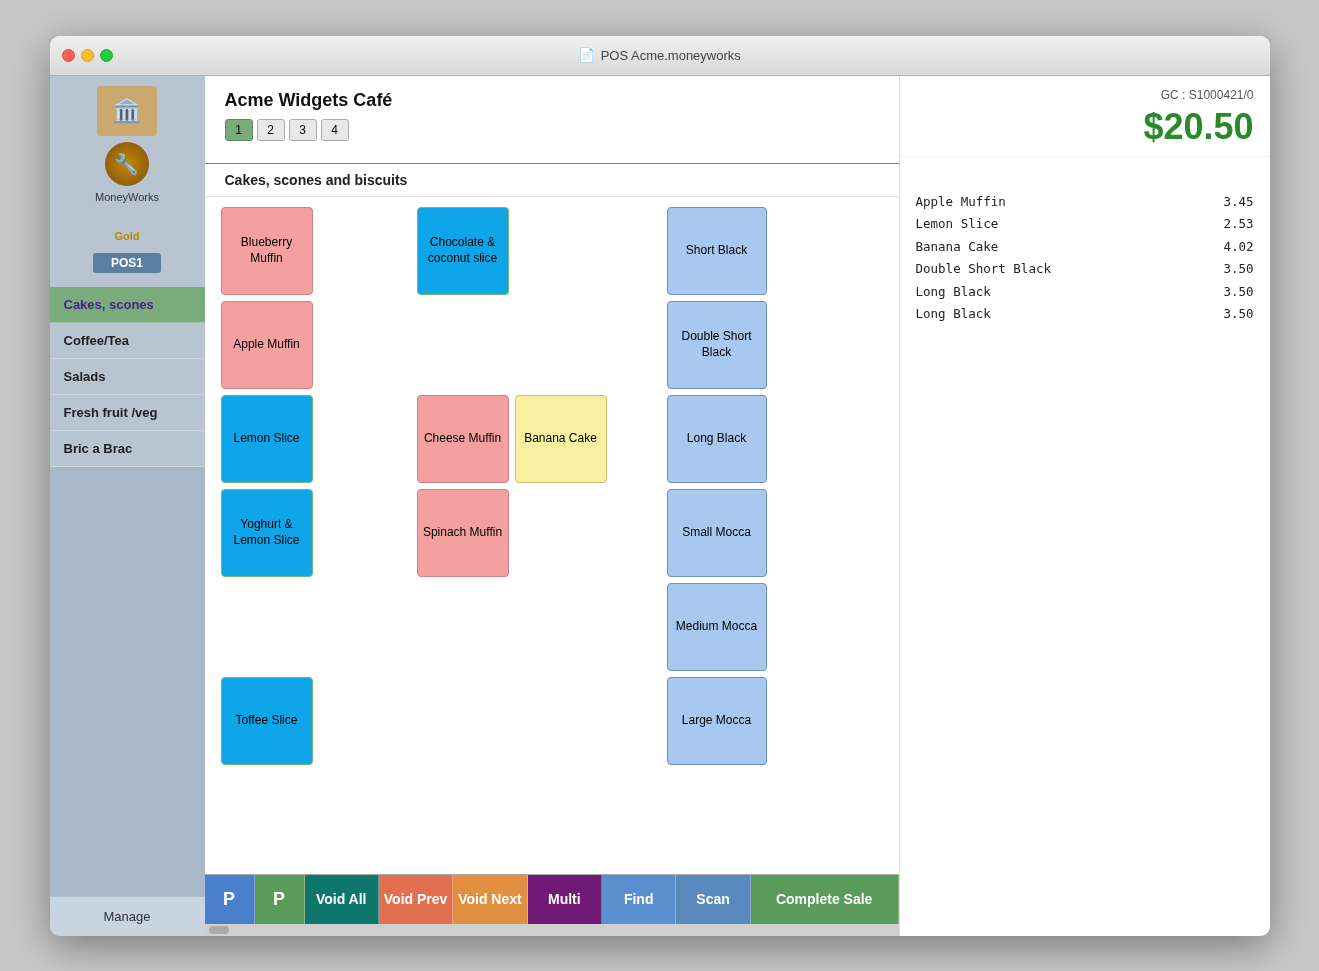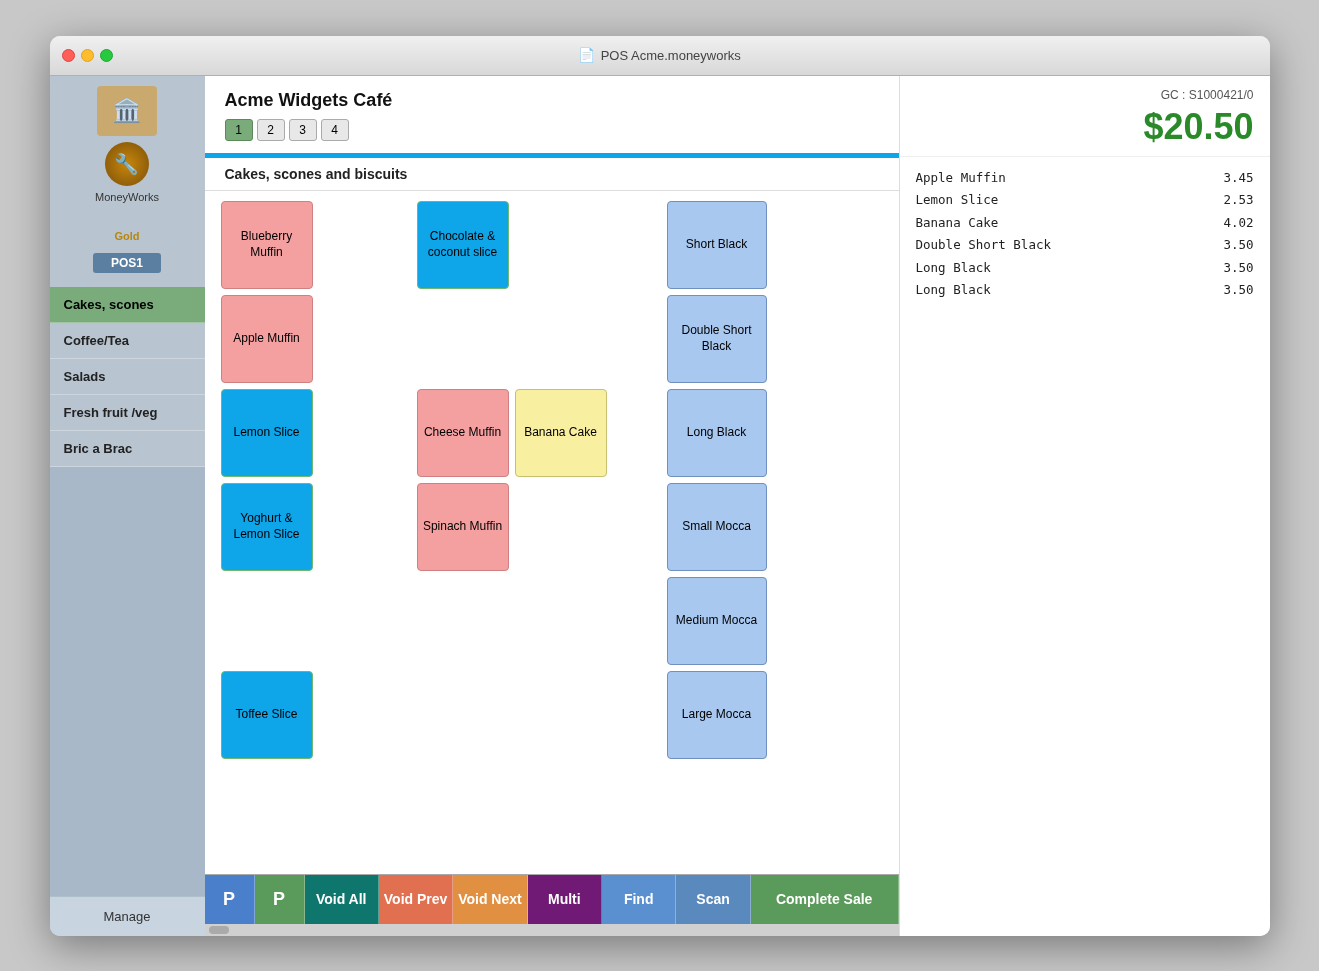--- a/index.html
+++ b/index.html
@@ -123,21 +123,21 @@
     .nav-item {
       padding: 10px 14px;
       font-size: 13px;
       font-weight: 600;
       color: #222;
       cursor: pointer;
       border-bottom: 1px solid rgba(255,255,255,0.3);
     }
     .nav-item.active {
       background: #7aab7a;
-      color: #000000;
+      color: #4c1d95;
     }
     .sidebar-bottom {
       flex: 1;
       background: #a8b8c8;
       width: 100%;
     }
     .manage-btn {
       width: 100%;
       padding: 12px;
       text-align: center;
@@ -150,22 +150,22 @@
     }
 
     
     .content {
       flex: 1;
       display: flex;
       flex-direction: column;
       background: white;
     }
     .cafe-header {
-      padding: 14px 20px 6px;
-      border-bottom: 5px solid #0ea5e9;
+      padding: 14px 20px 16px;
+      border-bottom: 1px solid #0ea5e9;
     }
     .cafe-name {
       font-size: 18px;
       font-weight: bold;
       color: #111;
       margin-bottom: 8px;
     }
     .tabs-row {
       display: flex;
       gap: 4px;
@@ -223,20 +223,21 @@
     .cell-blue { background: #a8c8f0; border-color: #7090c0; }
 
     
     .receipt-panel {
       width: 371px;
       border-left: 1px solid #ddd;
       background: white;
       display: flex;
       flex-direction: column;
       flex-shrink: 0;
+      gap: 24px;
     }
     .receipt-header {
       padding: 12px 16px 8px;
       text-align: right;
       border-bottom: 1px solid #eee;
     }
     .receipt-ref {
       font-size: 12px;
       color: #555;
       margin-bottom: 4px;

